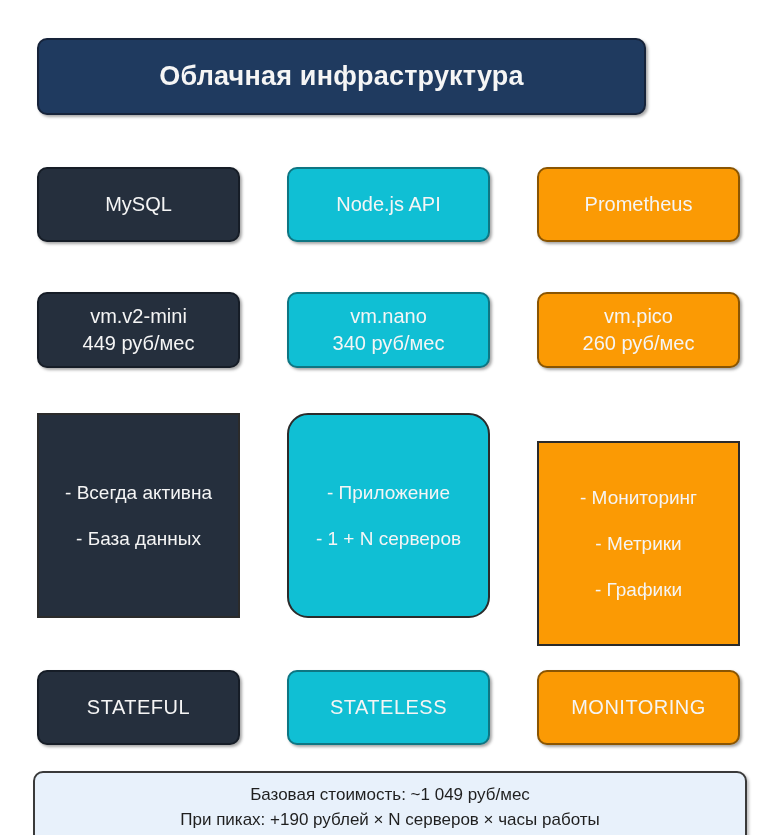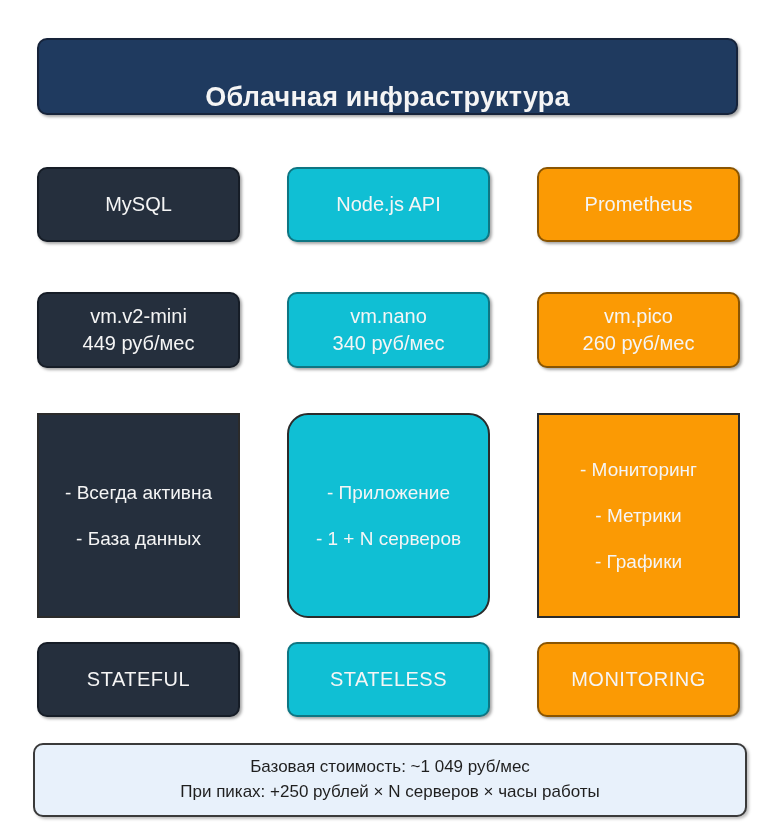--- a/index.html
+++ b/index.html
@@ -28,25 +28,24 @@
     border-radius: 10px;
     border: 2px solid var(--box_border);
     box-shadow: 2px 2px 3px rgba(0,0,0,0.35);
   }
   .square {
     border-radius: 0;
     border: 2px solid var(--box_border);
   }
   .header-box {
     margin: 38px 0 0 37px;
-    width: 701px;
+    width: 609px;
     height: 77px;
     background: var(--header_bg);
     border-color: #16233a;
-    justify-content: flex-end;
   }
   .header-box .title {
     font-size: 27px;
     font-weight: 700;
     letter-spacing: 0.2px;
   }
   .row {
     display: flex;
     gap: 47px;
     margin-left: 37px;
@@ -58,21 +57,21 @@
   .row-vms .box { height: 76px; font-size: 20px; line-height: 1.35; }
   .row-descs { margin-top: 45px; }
   .row-descs .box { height: 205px; font-size: 19px; gap: 24px; }
   .row-labels { margin-top: 24px; }
   .row-labels .box { height: 75px; font-size: 20px; letter-spacing: 0.5px; }
   .col-0 { background: var(--stateful); border-color: #161d27; }
   .col-1 { background: var(--stateless); border-color: #0e7683; }
   .col-2 { background: var(--monitoring); border-color: #8a5502; }
   .row-descs .col-0 { border-color: var(--box_border); }
   .row-descs .col-1 { border-color: var(--box_border); border-radius: 21px; }
-  .row-descs .col-2 { border-color: var(--box_border); }
+  .row-descs .col-2 { border-color: var(--box_border); margin-top: 28px; }
   .footer-box {
     margin: 26px 0 0 33px;
     width: 714px;
     height: 74px;
     background: var(--footer_bg);
     border: 2px solid #3a3a3a;
     box-shadow: 2px 2px 3px rgba(0,0,0,0.25);
     color: var(--footer_text);
     font-size: 17px;
     line-height: 1.45;
@@ -137,16 +136,16 @@
     <div class="box rounded col-1">
       <span>STATELESS</span>
     </div>
     <div class="box rounded col-2">
       <span>MONITORING</span>
     </div>
   </div>
 
   <div class="box rounded footer-box">
     <div>Базовая стоимость: ~1 049 руб/мес</div>
-    <div>При пиках: +250 рублей × N серверов × часы работы</div>
+    <div>При пиках: +190 рублей × N серверов × часы работы</div>
   </div>
 
 </div>
 
 </body></html>

